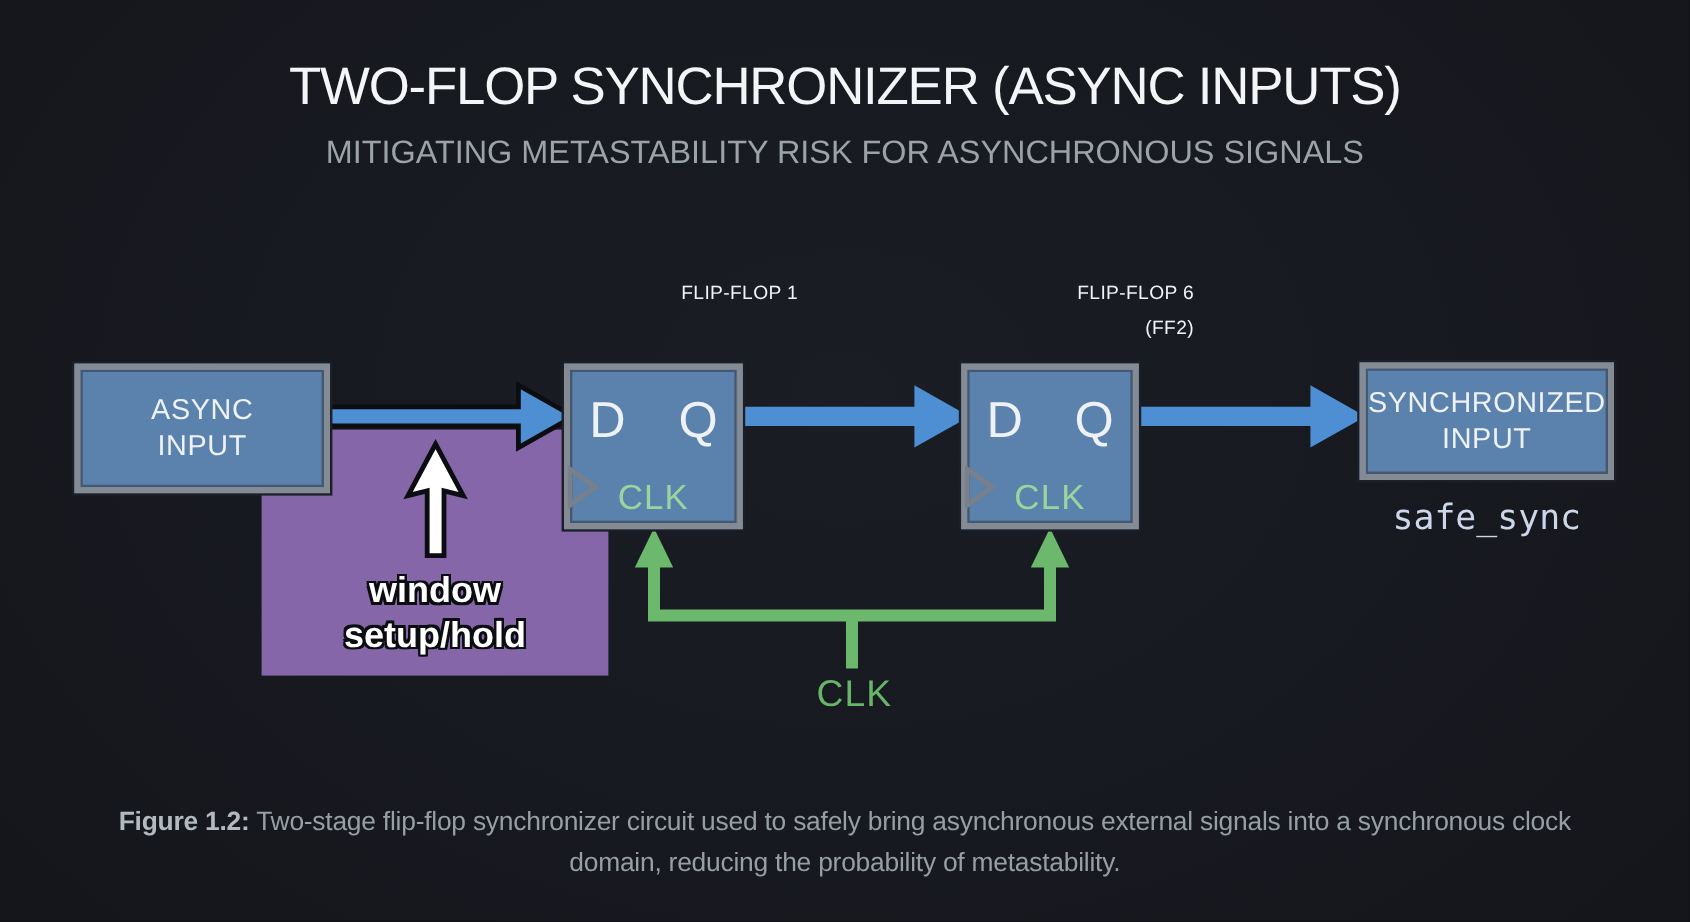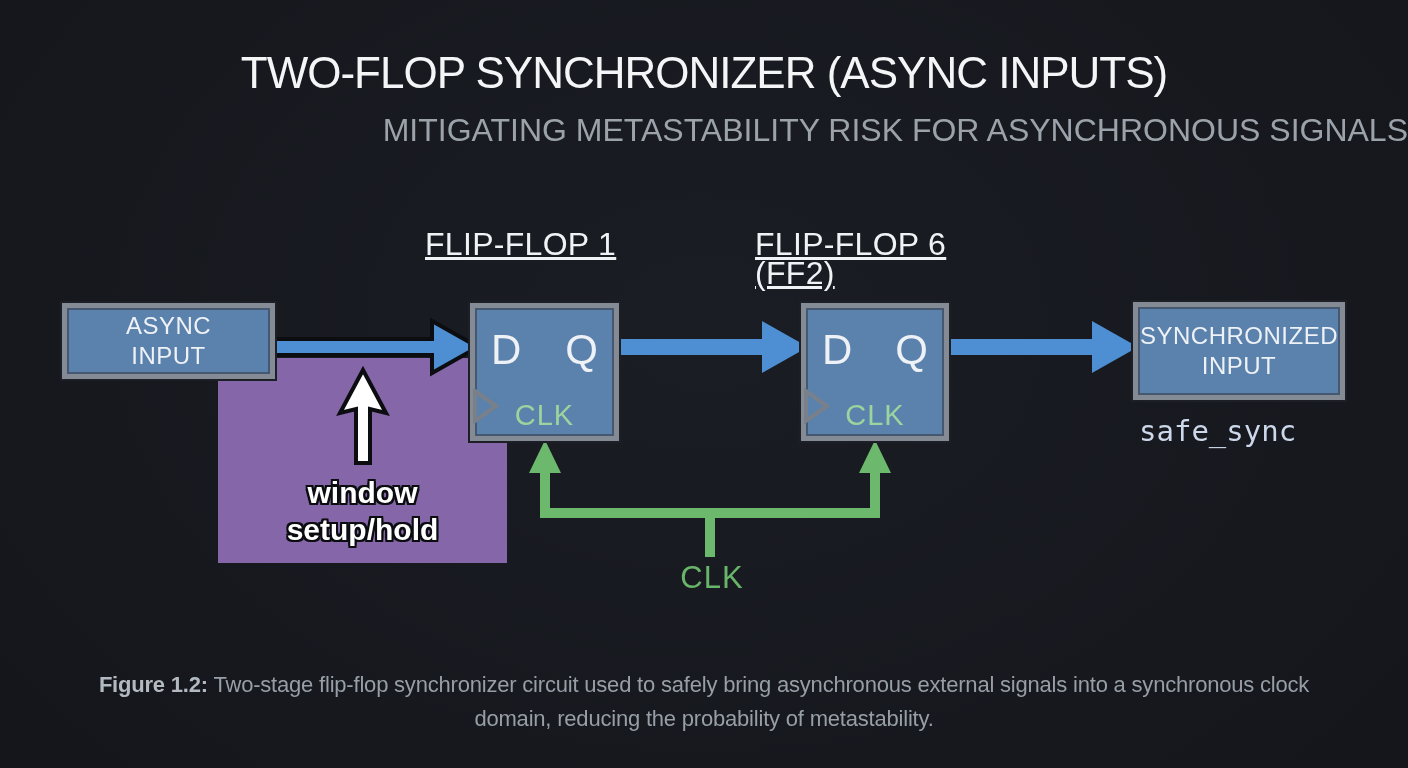--- a/index.html
+++ b/index.html
@@ -8,22 +8,22 @@
     background:radial-gradient(120% 160% at 50% 42%, #1a1d23 0%, #14161c 55%, #0f1117 100%);
     font-family:"Liberation Sans", sans-serif;
     -webkit-font-smoothing:antialiased;
   }
   
   .title{
     position:absolute;top:48px;left:0;width:100%;text-align:center;
     color:#f3f5f7;font-size:44px;letter-spacing:-1px;white-space:nowrap;
   }
   .subtitle{
-    position:absolute;top:112px;left:0;width:100%;text-align:right;
-    color:#9ba2aa;font-size:32px;letter-spacing:0px;white-space:nowrap;
+    position:absolute;top:112px;left:0;width:100%;text-align:center;
+    color:#9ba2aa;font-size:27px;letter-spacing:0px;white-space:nowrap;
   }
   
   .sigbox{
     position:absolute;box-sizing:border-box;
     background:#5a82ac;
     border:5px solid #848b94;
     box-shadow:0 0 0 2px #1c1f25, inset 0 0 0 2px #465870;
     display:flex;flex-direction:column;align-items:center;justify-content:center;
     color:#eef1f5;text-align:center;
   }
@@ -32,42 +32,42 @@
   .ffbox span.pin{position:absolute;color:#eef1f5;font-size:42px;}
   .ffbox .pin-d{left:16px;top:18px;}
   .ffbox .pin-q{right:16px;top:18px;}
   .ffbox .pin-clk{
     position:absolute;bottom:4px;left:0;width:100%;text-align:center;
     color:#9bd49e;font-size:29px;letter-spacing:1px;
   }
   .ffbox .chevron{position:absolute;left:-2px;top:80px;}
   
   .fflabel{
-    position:absolute;width:240px;text-align:left;color:#f0f3f6;
-    font-size:32px;line-height:29px;letter-spacing:.3px;text-decoration:underline;
+    position:absolute;width:240px;text-align:right;color:#f0f3f6;
+    font-size:16px;line-height:29px;letter-spacing:.3px;
   }
   
   .window-box{
     position:absolute;left:218px;top:358px;width:289px;height:205px;
     background:#8566a8;z-index:1;
   }
   .window-text{
     position:absolute;left:218px;top:474px;width:289px;z-index:3;
     text-align:center;color:#ffffff;font-weight:bold;font-size:30px;line-height:37px;
     text-shadow:-2px -2px 0 #0b0d10, 2px -2px 0 #0b0d10, -2px 2px 0 #0b0d10, 2px 2px 0 #0b0d10,
                  0 -2px 0 #0b0d10, 0 2px 0 #0b0d10, -2px 0 0 #0b0d10, 2px 0 0 #0b0d10;
   }
   
   .net{position:absolute;left:0;top:0;z-index:2;}
   
   .layer-boxes{position:absolute;left:0;top:0;width:100%;height:100%;z-index:3;pointer-events:none;}
   .layer-boxes > *{pointer-events:auto;}
   
   .signal-name{
-    position:absolute;left:1139px;top:414px;width:200px;text-align:left;
+    position:absolute;left:1139px;top:414px;width:200px;text-align:center;
     font-family:"DejaVu Sans Mono", monospace;font-size:29px;color:#ccd7e9;z-index:3;
   }
   .clk-label{
     position:absolute;left:652px;top:560px;width:120px;text-align:center;
     color:#68b468;font-size:31px;letter-spacing:1px;z-index:3;
   }
   
   .caption{
     position:absolute;left:59px;top:668px;width:1290px;z-index:3;
     text-align:center;color:#979ea6;font-size:22px;line-height:34px;letter-spacing:-0.2px;
@@ -100,21 +100,21 @@
 
     <polygon points="616,339 762,339 762,321 808,347 762,373 762,355 616,355" fill="#4e8ed2"></polygon>
 
     <polygon points="946,339 1092,339 1092,321 1138,347 1092,373 1092,355 946,355" fill="#4e8ed2"></polygon>
 
     <polygon points="363,370 340,413 356,409 356,463 370,463 370,409 386,413" fill="#ffffff" stroke="#0b0d10" stroke-width="4" stroke-linejoin="miter"></polygon>
   </svg>
 
   <div class="layer-boxes">
 
-    <div class="sigbox iobox" style="left:62px;top:303px;width:213px;height:76px;">
+    <div class="sigbox iobox" style="left:62px;top:303px;width:213px;height:108px;">
       <div>ASYNC</div>
       <div>INPUT</div>
     </div>
 
     <div class="fflabel" style="left:425px;top:230px;">
       <div>FLIP-FLOP 1</div>
     </div>
 
     <div class="sigbox ffbox" style="left:470px;top:303px;width:149px;height:138px;">
       <span class="pin pin-d">D</span>

